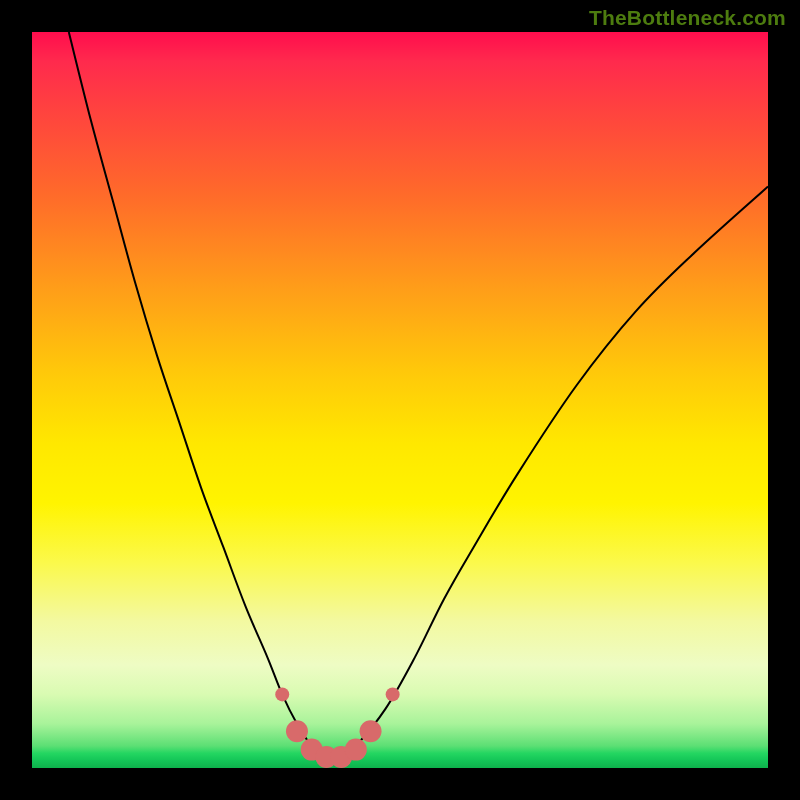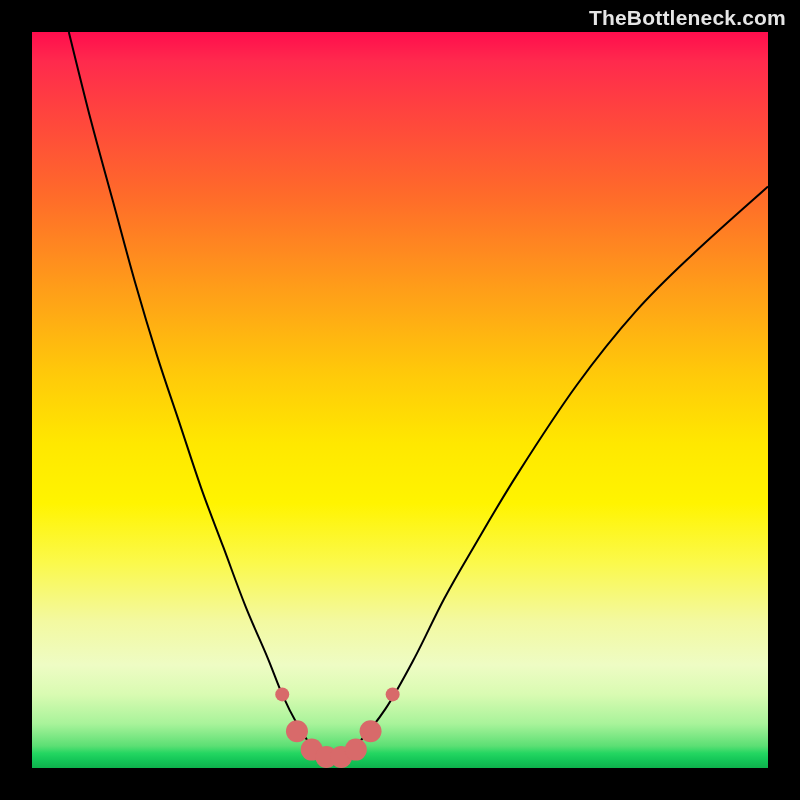--- a/index.html
+++ b/index.html
@@ -43,21 +43,21 @@
       #5cdf74 97%,
       #24d661 98%,
       #13c557 99%,
       #0eb24c 100%
     );
   }
   .watermark {
     position: absolute;
     top: 6px;
     right: 14px;
-    color: #e5e5e5;
+    color: #4d7c0f;
     font-size: 21px;
     font-weight: 600;
     letter-spacing: 0.2px;
     user-select: none;
   }
   svg.curve {
     position: absolute;
     left: 0;
     top: 0;
     width: 736px;

